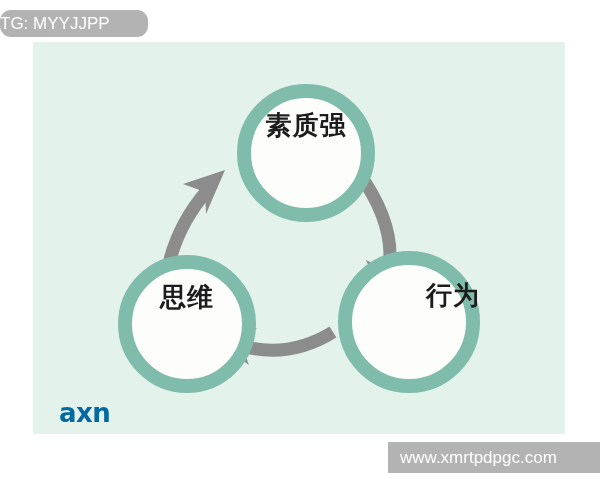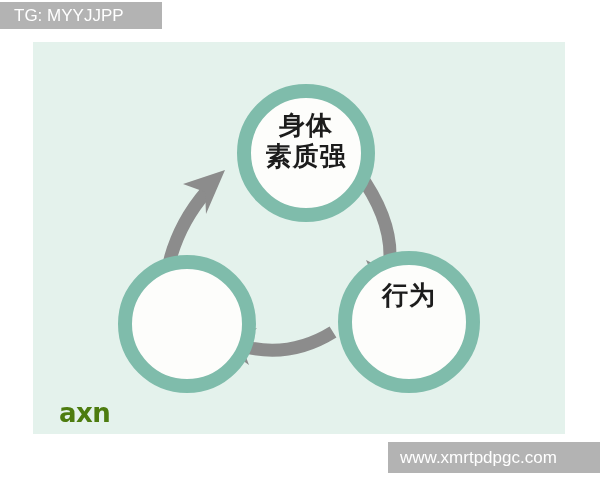--- a/index.html
+++ b/index.html
@@ -50,51 +50,52 @@
     font-weight: 700;
     font-size: 26px;
     line-height: 1.18;
     letter-spacing: 1px;
     white-space: nowrap;
     pointer-events: none;
   }
   .node-label .ln { display: block; }
 
   #label-top    { left: 237px; top: 110px; width: 138px; }
-  #label-right  { left: 338px; top: 280px; width: 142px; }
+  #label-right  { left: 338px; top: 280px; width: 142px; text-align: right; }
   #label-left   { left: 118px; top: 282px; width: 138px; }
 
   
   .logo {
     position: absolute;
     left: 59px;
     top: 398px;
     font-size: 26px;
     font-weight: 700;
-    color: #4d7c0f;
+    color: #0369a1;
     letter-spacing: -0.5px;
     font-family: "DejaVu Sans", "Liberation Sans", sans-serif;
   }
 
   
   .wm {
     position: absolute;
     background: #b3b3b3;
     color: #ffffff;
     font-family: "Liberation Sans", "DejaVu Sans", sans-serif;
     display: flex;
     align-items: center;
   }
   #wm-top {
     left: 0px;
-    top: 2px;
+    top: 10px;
     width: 148px;
     height: 27px;
-    padding-left: 14px;
+    padding-left: 0;
     font-size: 17px;
+    border-radius: 11px;
   }
   #wm-bottom {
     left: 388px;
     top: 442px;
     width: 212px;
     height: 31px;
     padding-left: 12px;
     font-size: 17px;
   }
 </style>
@@ -129,29 +130,29 @@
     <g>
       <circle cx="376" cy="280" r="64" fill="#fdfdfb" stroke="#7fbcab" stroke-width="14"></circle>
     </g>
 
     <g>
       <circle cx="154" cy="282" r="62" fill="#fdfdfb" stroke="#7fbcab" stroke-width="14"></circle>
     </g>
   </svg>
 
   <div class="node-label" id="label-top">
-    <span class="ln">身体</span>
     <span class="ln">素质强</span>
   </div>
 
   <div class="node-label" id="label-right">
     <span class="ln">行为</span>
   </div>
 
   <div class="node-label" id="label-left">
+    <span class="ln">思维</span>
   </div>
 
   <div class="logo">axn</div>
 
   <div class="wm" id="wm-top">
     <span>TG: MYYJJPP</span>
   </div>
 
   <div class="wm" id="wm-bottom">
     <span>www.xmrtpdpgc.com</span>

